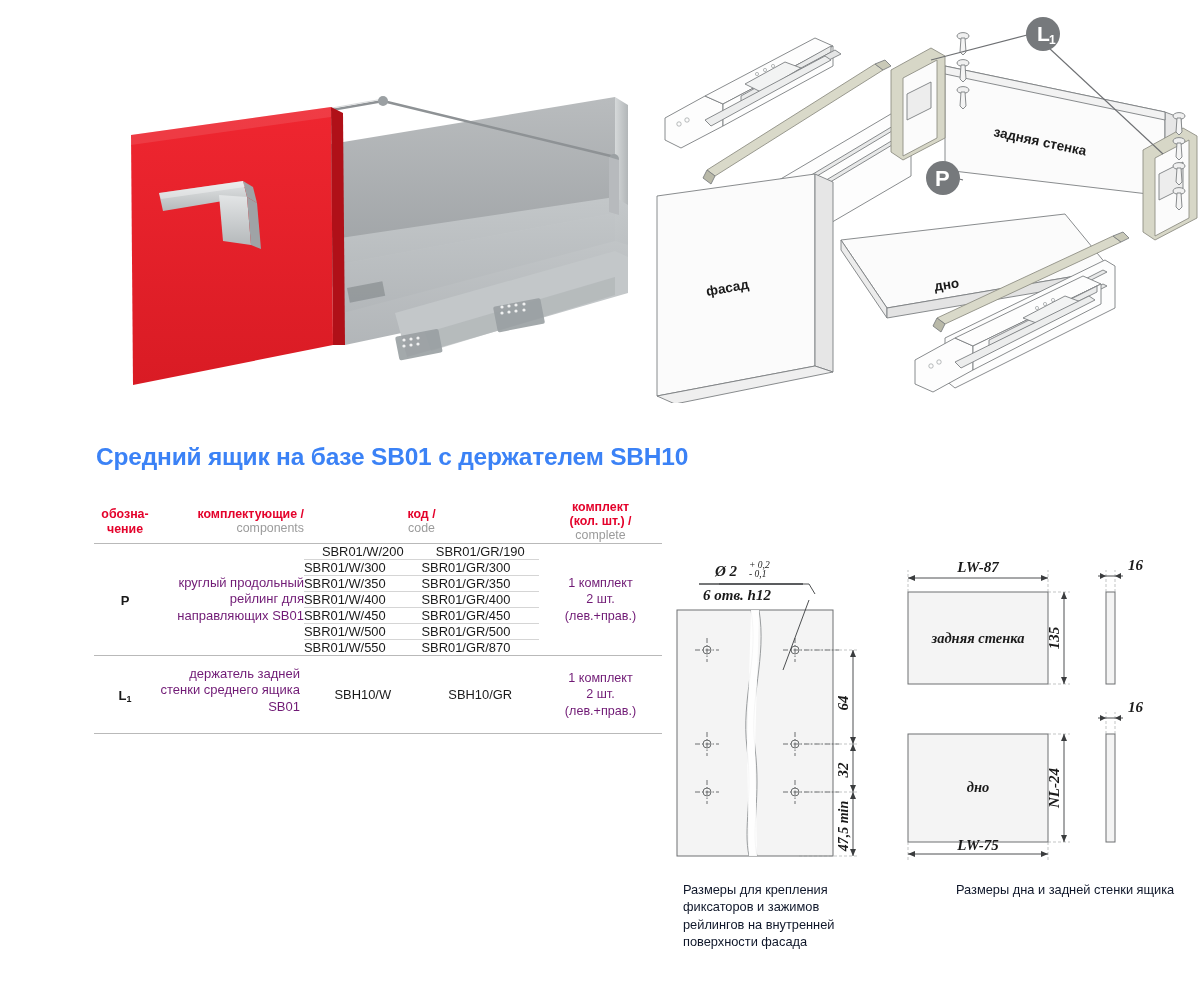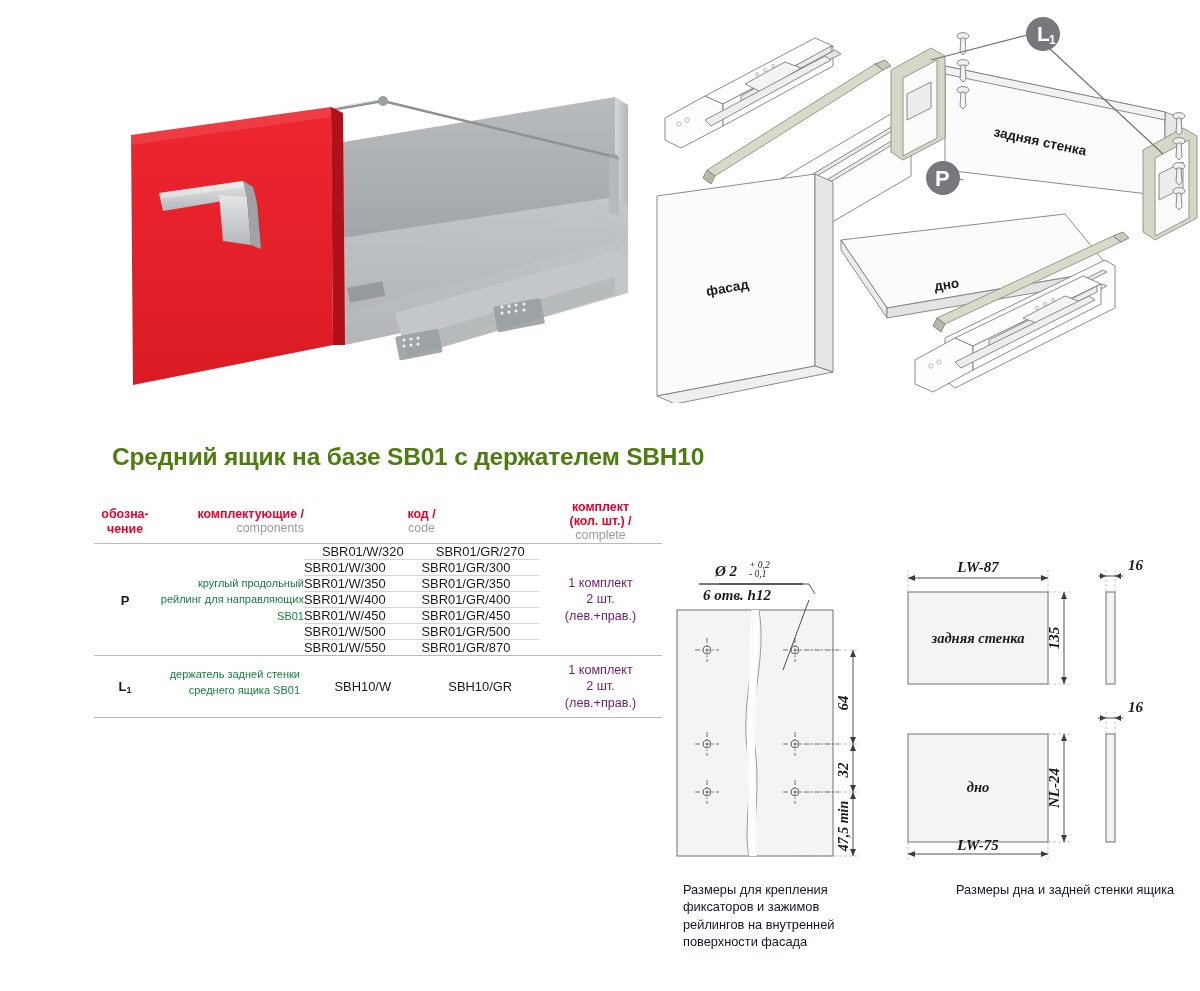--- a/index.html
+++ b/index.html
@@ -14,22 +14,22 @@
   
   .photo{position:absolute;left:95px;top:45px;width:540px;height:355px;}
   .photo svg{display:block;width:100%;height:100%;}
 
   
   .exploded{position:absolute;left:645px;top:8px;width:555px;height:395px;}
   .exploded svg{display:block;width:100%;height:100%;}
 
   
   .title{
-    position:absolute;left:112px;top:443px;width:760px;
-    font-size:24.5px;font-weight:bold;color:#4d7c0f;
+    position:absolute;left:96px;top:443px;width:760px;
+    font-size:24.5px;font-weight:bold;color:#3b82f6;
     letter-spacing:-0.2px;white-space:nowrap;
   }
 
   
   .tablewrap{position:absolute;left:94px;top:500px;width:568px;}
   table.parts{border-collapse:collapse;width:568px;table-layout:fixed;}
   table.parts td,table.parts th{padding:0;vertical-align:middle;}
 
   .th-cell{padding:2px 0 9px 0;vertical-align:bottom;}
   .th-ru{color:#e4022b;font-weight:bold;font-size:12.4px;line-height:14.2px;}
@@ -40,21 +40,21 @@
   .c-code1{width:115px;text-align:center;}
   .c-code2{width:120px;text-align:center;}
   .c-kit{width:123px;text-align:center;}
 
   .hdr-rule{border-bottom:1.6px solid #b9b9b9;}
   .grp-rule-top{border-top:1.6px solid #b9b9b9;}
   .grp-rule-bot{border-bottom:1.6px solid #b9b9b9;}
 
   .desig{font-size:13px;font-weight:bold;color:#1a1a1a;}
   .desig .sub{font-size:9px;vertical-align:-2px;}
-  .compdesc{font-size:11px;line-height:16.4px;color:#15803d;padding-right:4px;}
+  .compdesc{font-size:13px;line-height:16.4px;color:#701a75;padding-right:4px;}
   .codecell{font-size:12.9px;color:#1a1a1a;padding:7.5px 0 7.5px 0;}
   .codecell.sep{border-bottom:1px solid #d5d5d5;}
   .kitcell{font-size:12.6px;line-height:16.6px;color:#701a75;text-align:center;}
 
   
   .dwg-facade{position:absolute;left:663px;top:548px;width:230px;height:320px;}
   .dwg-panels{position:absolute;left:898px;top:548px;width:296px;height:320px;}
   .dwg-facade svg,.dwg-panels svg{display:block;width:100%;height:100%;}
 
   .cap{position:absolute;font-size:12.8px;line-height:17.4px;color:#0f172a;}
@@ -342,22 +342,22 @@
           </th>
         </tr>
       </thead>
       <tbody>
 
         <tr>
           <td class="c-desig" rowspan="7">
             <span class="desig">P</span>
           </td>
           <td class="c-comp compdesc" rowspan="7">круглый продольный рейлинг для направляющих SB01</td>
-          <td class="c-code1 codecell sep">SBR01/W/320</td>
-          <td class="c-code2 codecell sep">SBR01/GR/270</td>
+          <td class="c-code1 codecell sep">SBR01/W/200</td>
+          <td class="c-code2 codecell sep">SBR01/GR/190</td>
           <td class="c-kit kitcell" rowspan="7">
             <div>1 комплект</div>
             <div>2 шт.</div>
             <div>(лев.+прав.)</div>
           </td>
         </tr>
         <tr>
           <td class="codecell sep">SBR01/W/300</td>
           <td class="codecell sep">SBR01/GR/300</td>
         </tr>

